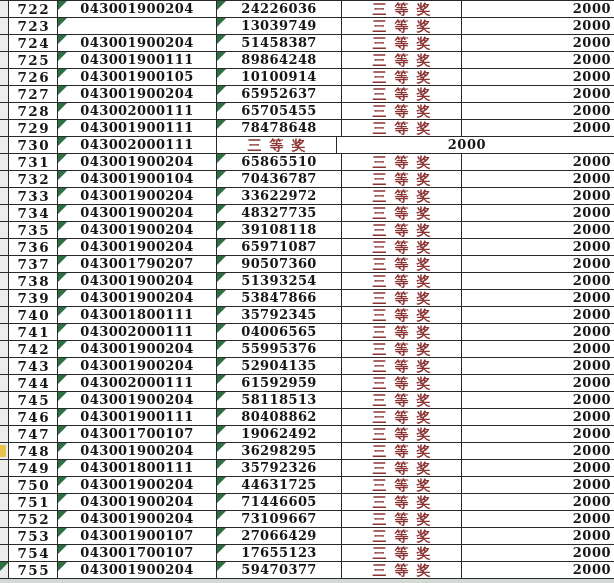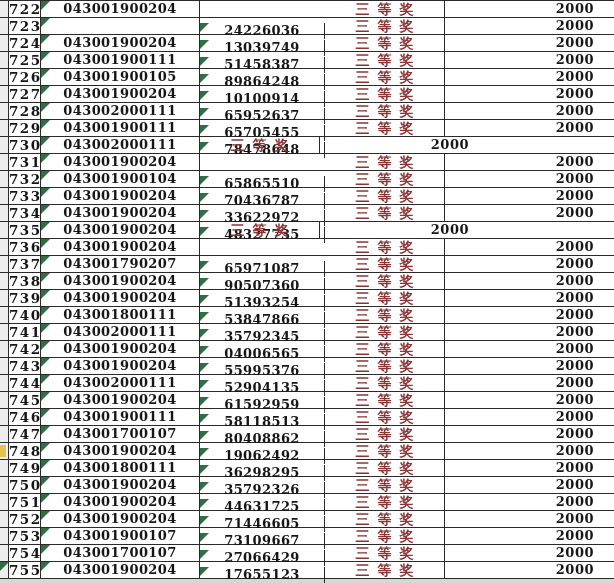--- a/index.html
+++ b/index.html
@@ -36,23 +36,23 @@
     justify-content:center;
     box-sizing:border-box;
     border-right:1px solid var(--border);
     height:100%;
     overflow:hidden;
     font-size:13px;
     line-height:16px;
     white-space:nowrap;
   }
   .col-sliver{width:9px;background:var(--sliver);}
-  .col-no{width:32px;font-size:13.5px;letter-spacing:1.5px;padding-left:1.5px;}
+  .col-no{width:49px;font-size:13.5px;letter-spacing:1.5px;padding-left:1.5px;}
   .col-code{width:159px;letter-spacing:0.4px;}
-  .col-ticket{width:125px;letter-spacing:0.4px;margin-top:22px;}
+  .col-ticket{width:125px;letter-spacing:0.4px;}
   .col-prize{width:120px;font-size:14px;letter-spacing:8px;padding-left:8px;color:var(--maroon);}
   .col-amount{width:149px;border-right:none;letter-spacing:0.5px;justify-content:flex-end;}
   .tri{
     position:absolute;top:0;left:0;width:0;height:0;
     border-top:9px solid var(--green);
     border-right:9px solid transparent;
   }
   .chip{
     position:absolute;top:2px;left:0;width:6px;height:12px;
     background:var(--yellow);
@@ -323,20 +323,24 @@
   </div>
       <div class="row">
     <div class="cell col-sliver"></div>
     <div class="cell col-no">
       <span>735</span>
     </div>
     <div class="cell col-code">
       <span class="tri"></span>
       <span>043001900204</span>
     </div>
+    <div class="cell col-ticket">
+      <span class="tri"></span>
+      <span>39108118</span>
+    </div>
     <div class="cell col-prize">
       <span>三等奖</span>
     </div>
     <div class="cell col-amount">
       <span>2000</span>
     </div>
   </div>
       <div class="row">
     <div class="cell col-sliver"></div>
     <div class="cell col-no">

